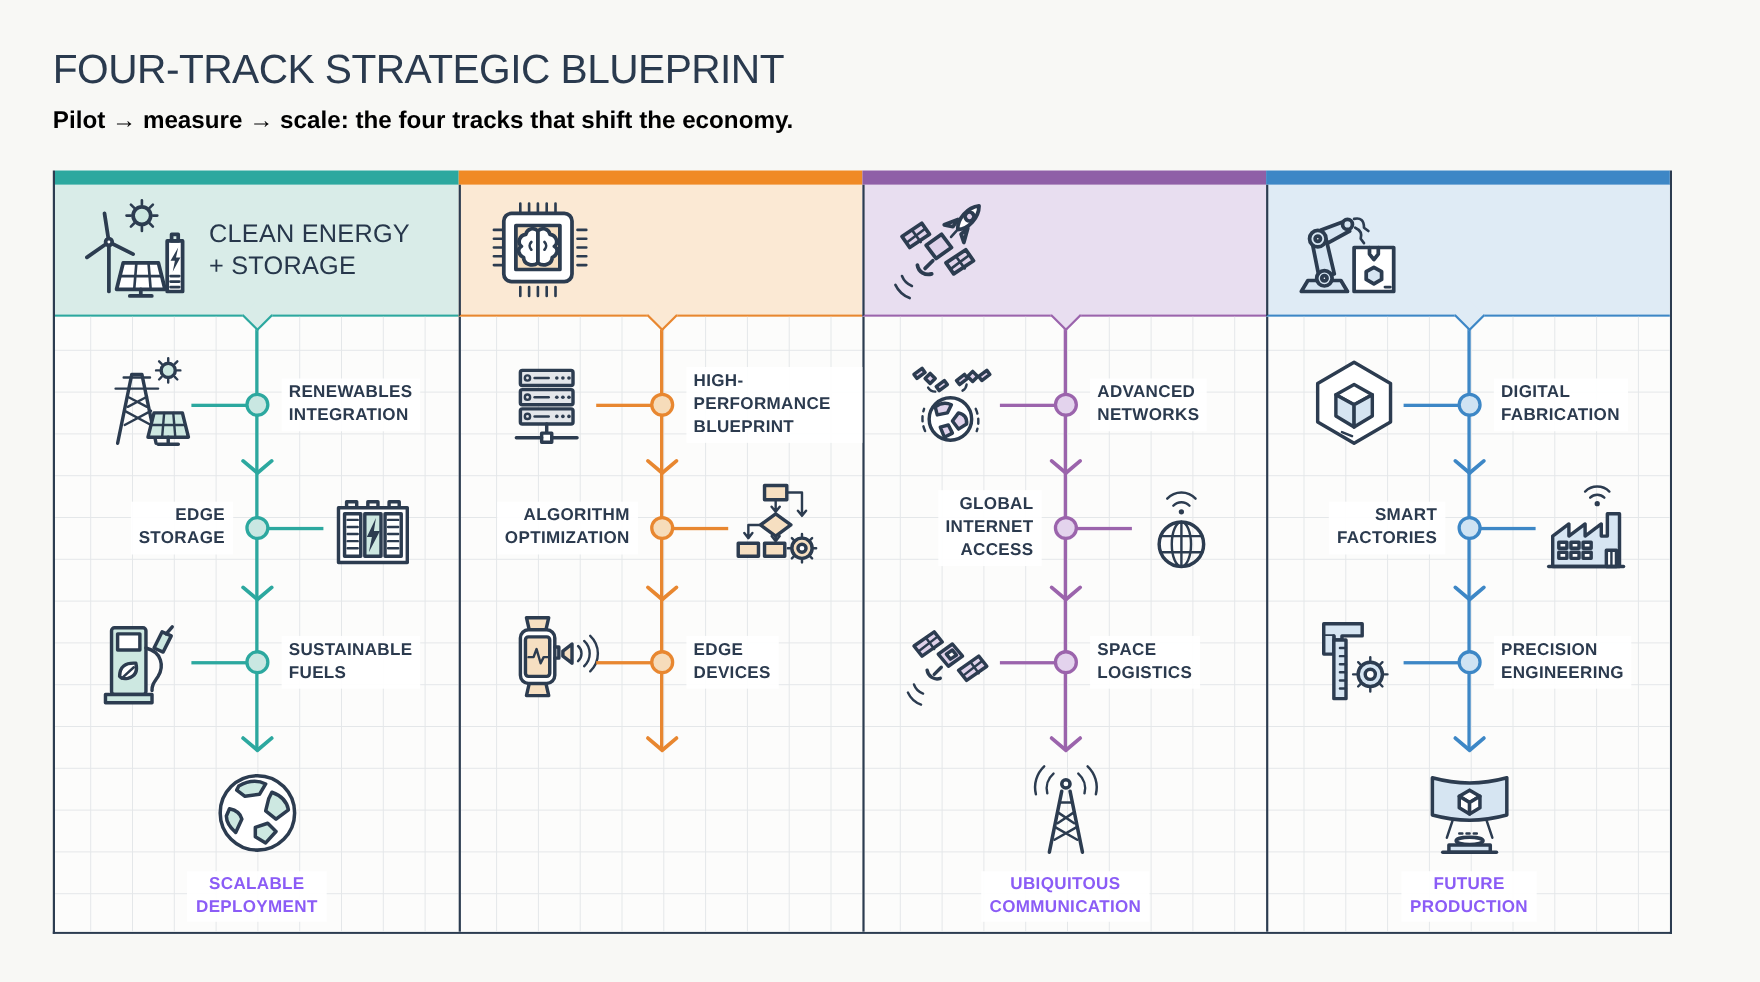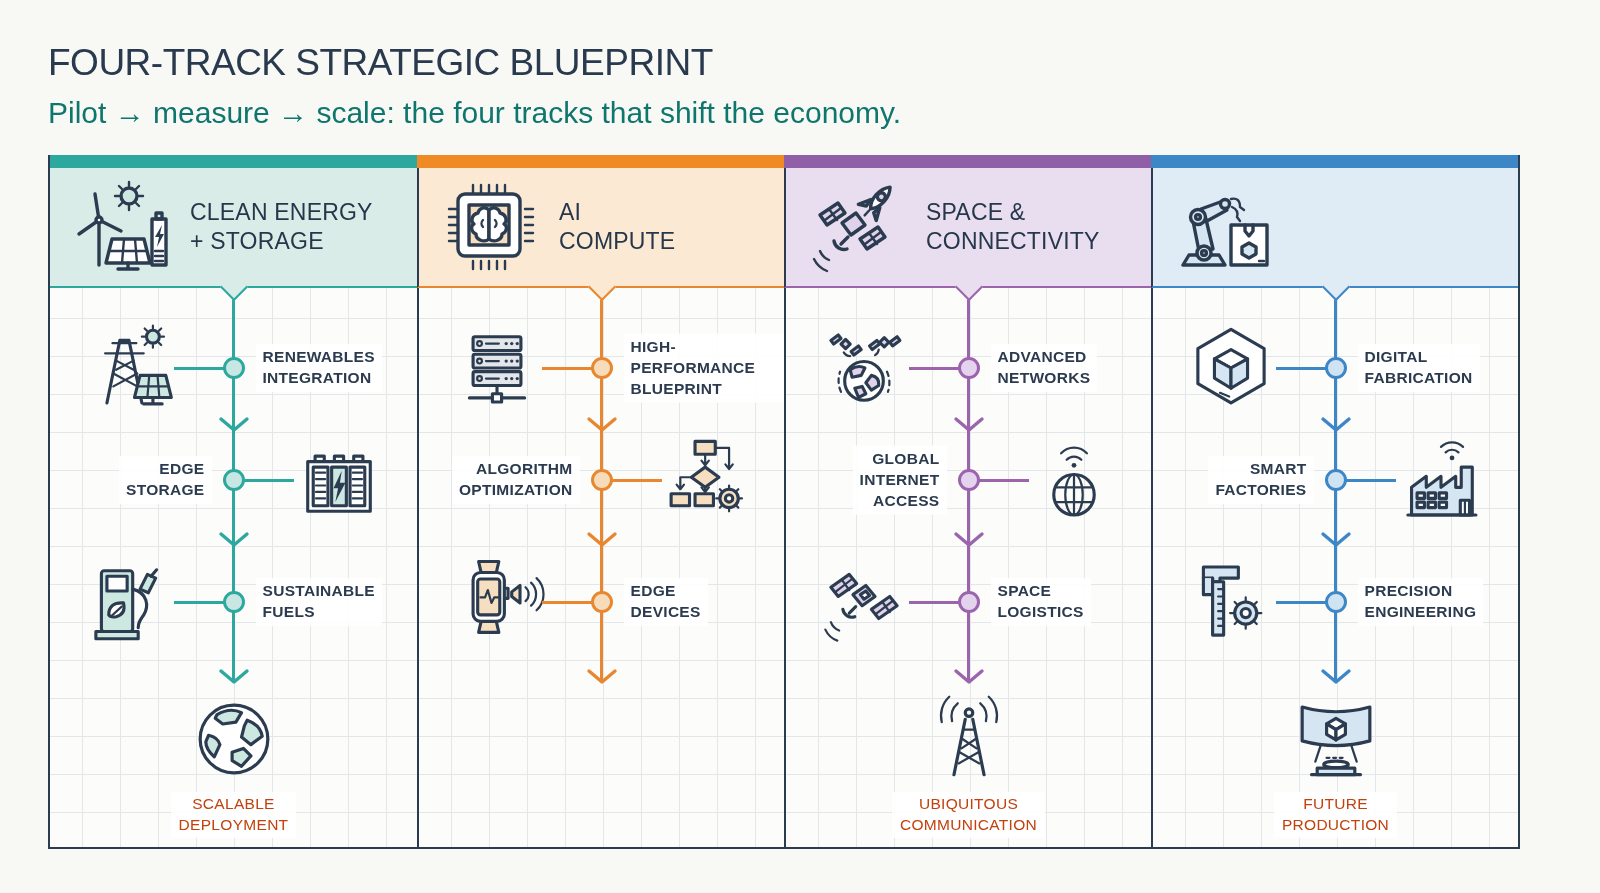--- a/index.html
+++ b/index.html
@@ -1,20 +1,20 @@
 <!DOCTYPE html>
 <html><head>
 <meta charset="utf-8">
 <style>
   * { margin:0; padding:0; box-sizing:border-box; }
   html,body { width:1600px; height:893px; }
   body { font-family:"Liberation Sans", sans-serif; background:#F8F8F5; position:relative; overflow:hidden; color:#2B3A4E; }
 
   .page-title { position:absolute; left:48px; top:42px; font-size:37px; font-weight:400; letter-spacing:-0.5px; color:#2A3A4E; }
-  .page-subtitle { position:absolute; left:48px; top:96px; font-size:30px; font-weight:400; color:#0f766e; }
+  .page-subtitle { position:absolute; left:48px; top:96px; font-size:22px; font-weight:700; color:#000000; }
 
   .board { position:absolute; left:48px; top:155px; width:1472px; height:694px; display:flex; border:2.5px solid #2C3C50; border-top:none; background:#FCFCFB; }
   .column { flex:1 1 0; display:flex; flex-direction:column; position:relative; min-width:0; }
   .accent-bar { height:13px; background:var(--accent); flex:0 0 auto; }
   .column + .column .accent-bar { border-left:none; }
   .column + .column .header, .column + .column .body { border-left:2px solid #2C3C50; }
 
   .header { height:120px; background:var(--tint); border-bottom:2.5px solid var(--line); display:flex; align-items:center; gap:12px; padding:0 10px 0 16px; flex:0 0 auto; }
   .header-icon { width:112px; height:100px; flex:0 0 auto; }
   .header-title { font-size:23px; line-height:1.26; letter-spacing:0.2px; color:#27374B; white-space:pre-line; font-weight:400; }
@@ -41,22 +41,22 @@
   .item-icon { position:absolute; top:-46px; width:98px; height:92px; }
   .item.icon-left  .item-icon { right:calc(50% + 56px); }
   .item.icon-right .item-icon { left:calc(50% + 56px); }
   .item-label { position:absolute; top:0; transform:translateY(-50%); font-size:15.5px; font-weight:700; letter-spacing:0.3px;
     line-height:1.35; color:#2B3A4E; white-space:pre-line; background:rgba(255,255,255,0.92); padding:3px 7px; }
   .item.icon-left  .item-label { left:calc(50% + 22px); text-align:left; }
   .item.icon-right .item-label { right:calc(50% + 22px); text-align:right; }
 
   .terminal { position:absolute; left:0; right:0; top:404px; display:flex; flex-direction:column; align-items:center; z-index:2; }
   .terminal-icon { width:94px; height:94px; }
-  .terminal-label { margin-top:6px; font-size:15.5px; font-weight:400; letter-spacing:0.3px; line-height:1.35; text-align:center;
-    color:#c2410c; white-space:pre-line; background:rgba(255,255,255,0.92); padding:2px 8px; }
+  .terminal-label { margin-top:6px; font-size:15.5px; font-weight:700; letter-spacing:0.3px; line-height:1.35; text-align:center;
+    color:#8b5cf6; white-space:pre-line; background:rgba(255,255,255,0.92); padding:2px 8px; }
 
   svg.ic { width:100%; height:100%; stroke:#2C3C50; stroke-width:3.4; fill:none; stroke-linecap:round; stroke-linejoin:round; }
   svg.ic .f { fill:var(--ifill); }
   svg.ic .w { fill:#FFFFFF; }
   svg.ic .n { fill:#2C3C50; stroke:none; }
   svg.ic .g { fill:#E3E6EA; }
   svg.ic .thin { stroke-width:2.4; }
   svg.ic .dash { stroke-dasharray:5 5; }
 </style>
 </head>
@@ -188,22 +188,20 @@
       <div class="header-icon">
         <svg class="ic" viewBox="0 0 100 100">
           <path class="thin" d="M32,8 V16 M40,8 V16 M48,8 V16 M56,8 V16 M64,8 V16 M32,84 V92 M40,84 V92 M48,84 V92 M56,84 V92 M64,84 V92 M8,32 H16 M8,40 H16 M8,48 H16 M8,56 H16 M8,64 H16 M84,32 H92 M84,40 H92 M84,48 H92 M84,56 H92 M84,64 H92"></path>
           <rect x="17" y="17" width="62" height="62" rx="7" class="w"></rect>
           <rect x="28" y="28" width="40" height="40" class="f"></rect>
           <path d="M48,62 C43,66 35,63 35,57 C30,55 29,49 33,47 C29,44 31,37 37,36 C38,31 44,29 48,33 Z" class="w"></path>
           <path d="M48,62 C53,66 61,63 61,57 C66,55 67,49 63,47 C67,44 65,37 59,36 C58,31 52,29 48,33 Z" class="w"></path>
           <path class="thin" d="M48,33 V62 M42,43 c-2,2 -2,5 0,7 M54,43 c2,2 2,5 0,7"></path>
         </svg>
       </div>
-      <div class="header-title">AI
-COMPUTE</div>
     </div>
     <div class="body">
       <div class="notch"></div>
       <div class="vline"></div>
       <div class="chev" style="top:128px">
           <svg width="34" height="17">
             <polyline points="4,3 17,14 30,3" stroke="#E88730" stroke-width="3.4" fill="none" stroke-linecap="round" stroke-linejoin="round"></polyline>
           </svg>
         </div>
       <div class="chev" style="top:243px">
@@ -307,22 +305,20 @@
           </g>
           <path d="M12,38 L30,26 37,36 19,48 Z" class="f"></path>
           <path class="thin" d="M17,43 L33,31 M21,32 l8,11"></path>
           <path d="M34,46 L48,36 57,48 43,58 Z" class="f"></path>
           <path d="M52,62 L70,50 77,60 59,72 Z" class="f"></path>
           <path class="thin" d="M57,67 L73,55 M61,56 l8,11"></path>
           <path d="M26,64 a10,10 0 0 0 13,8 M33,67 l7,-7"></path>
           <path class="thin" d="M12,74 a16,16 0 0 0 9,9 M6,82 a24,24 0 0 0 13,12"></path>
         </svg>
       </div>
-      <div class="header-title">SPACE &amp;
-CONNECTIVITY</div>
     </div>
     <div class="body">
       <div class="notch"></div>
       <div class="vline"></div>
       <div class="chev" style="top:128px">
           <svg width="34" height="17">
             <polyline points="4,3 17,14 30,3" stroke="#9B64AC" stroke-width="3.4" fill="none" stroke-linecap="round" stroke-linejoin="round"></polyline>
           </svg>
         </div>
       <div class="chev" style="top:243px">

